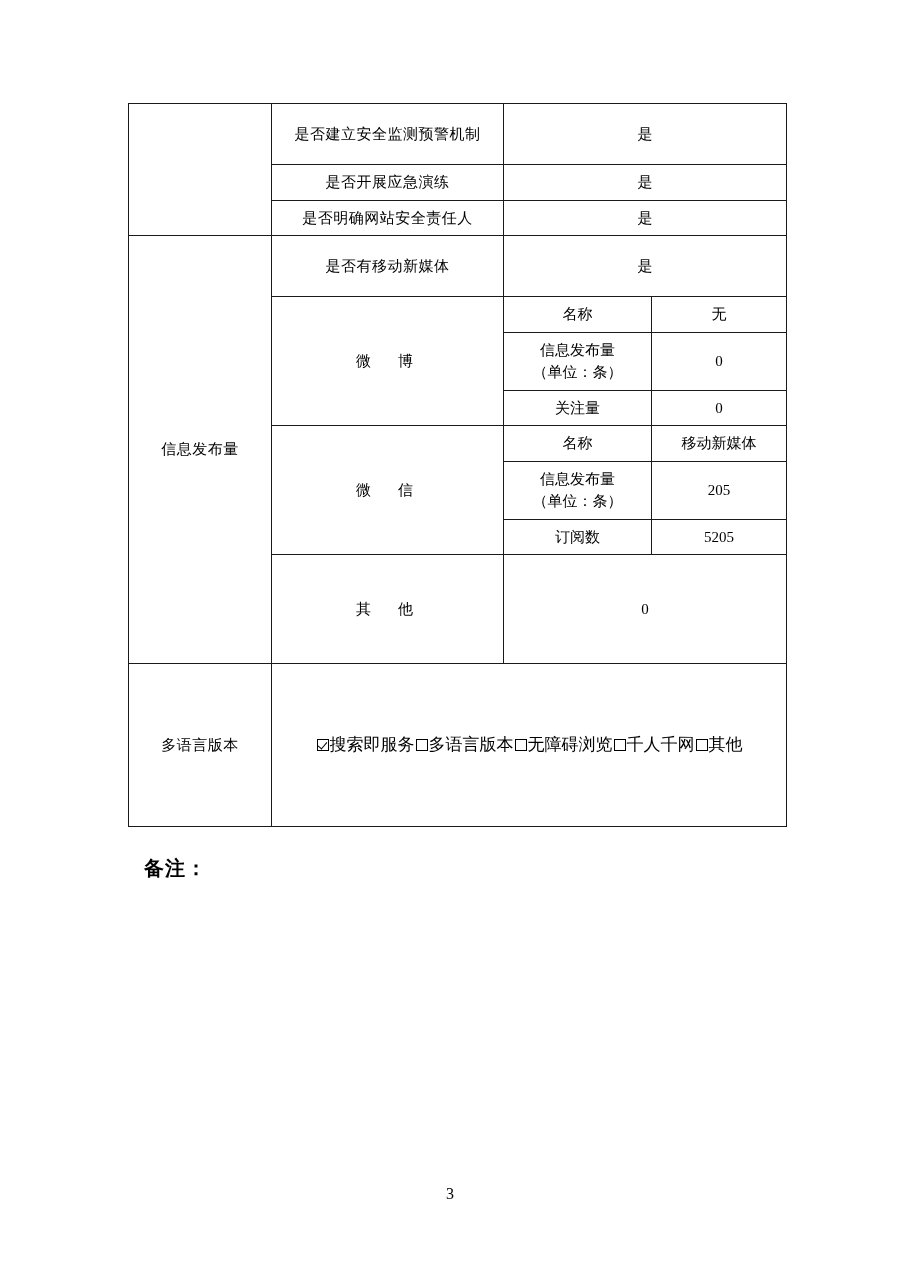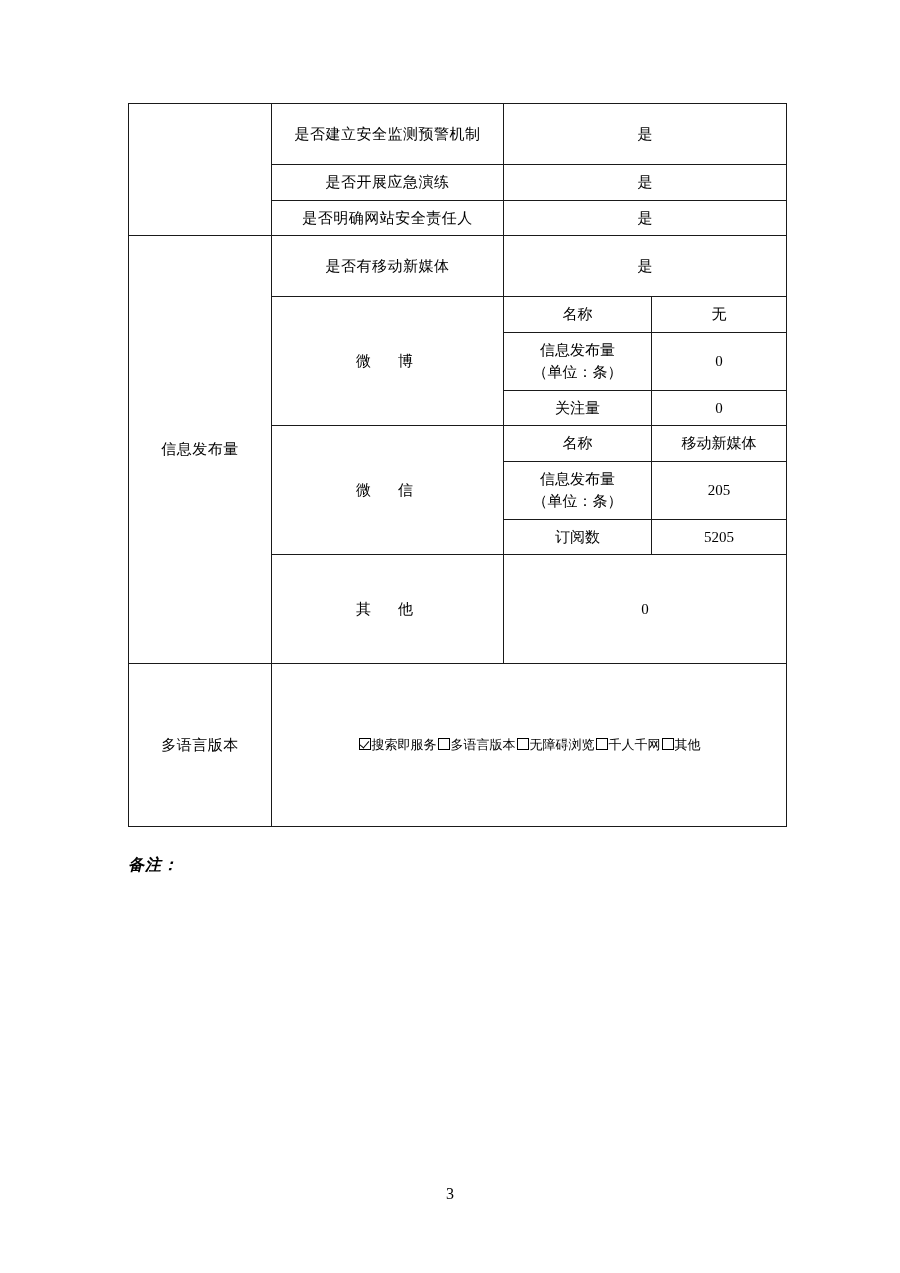--- a/index.html
+++ b/index.html
@@ -48,21 +48,21 @@
   .tall-row td { height: 48px; }
   .cell-label { letter-spacing: 0.5px; }
   .spaced { letter-spacing: 6px; }
   .two-line { line-height: 1.45; }
 
   .innovate-cell {
     height: 150px;
     vertical-align: middle;
   }
   .checks {
-    font-size: 13px;
+    font-size: 17px;
     white-space: nowrap;
     letter-spacing: 0px;
   }
   .box {
     display: inline-block;
     width: 12px;
     height: 12px;
     border: 1.4px solid #000;
     position: relative;
     vertical-align: -1px;
@@ -75,27 +75,26 @@
     left: 2px;
     top: 0px;
     width: 4px;
     height: 8px;
     border-right: 1.6px solid #000;
     border-bottom: 1.6px solid #000;
     transform: rotate(40deg);
   }
   .remark {
     position: absolute;
-    left: 128px;
+    left: 144px;
     top: 855px;
-    font-size: 16px;
+    font-size: 20px;
     font-weight: bold;
     font-family: "Liberation Serif", "DejaVu Serif", serif;
     letter-spacing: 1px;
-    font-style: italic;
   }
   .page-number {
     position: absolute;
     left: 0;
     top: 1185px;
     width: 900px;
     text-align: center;
     font-size: 16px;
     font-family: "Liberation Serif", "DejaVu Serif", serif;
   }

